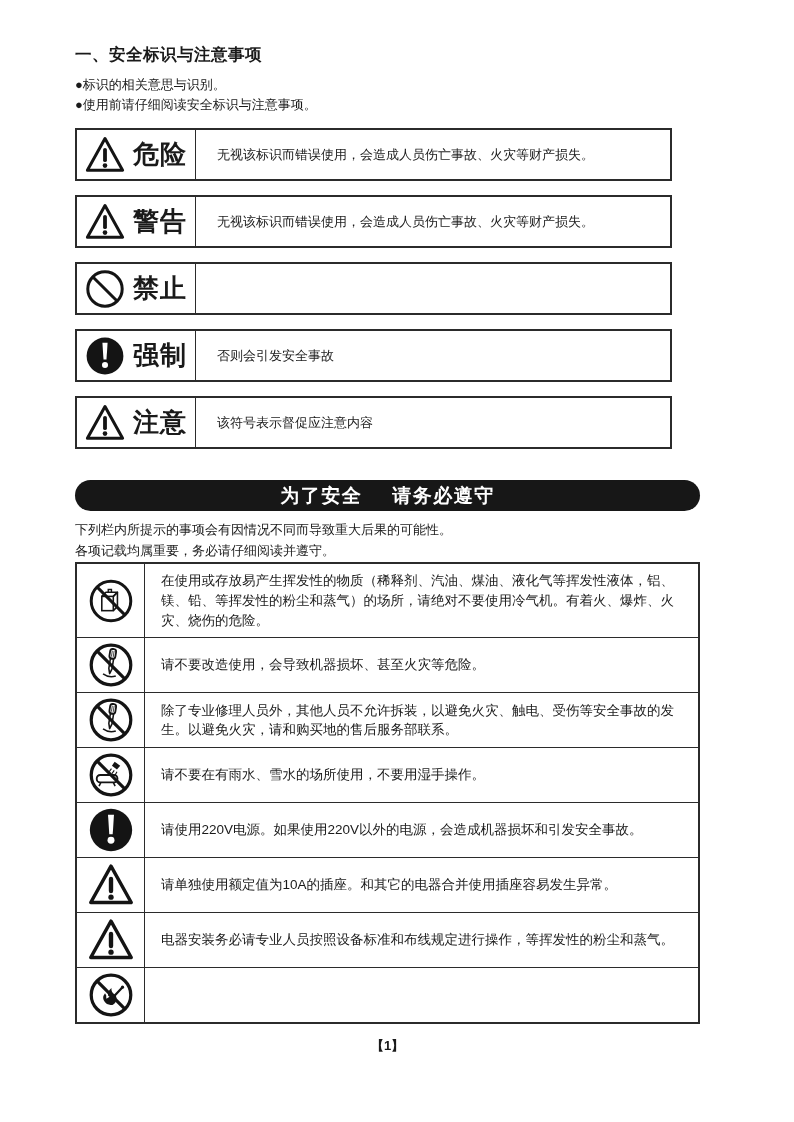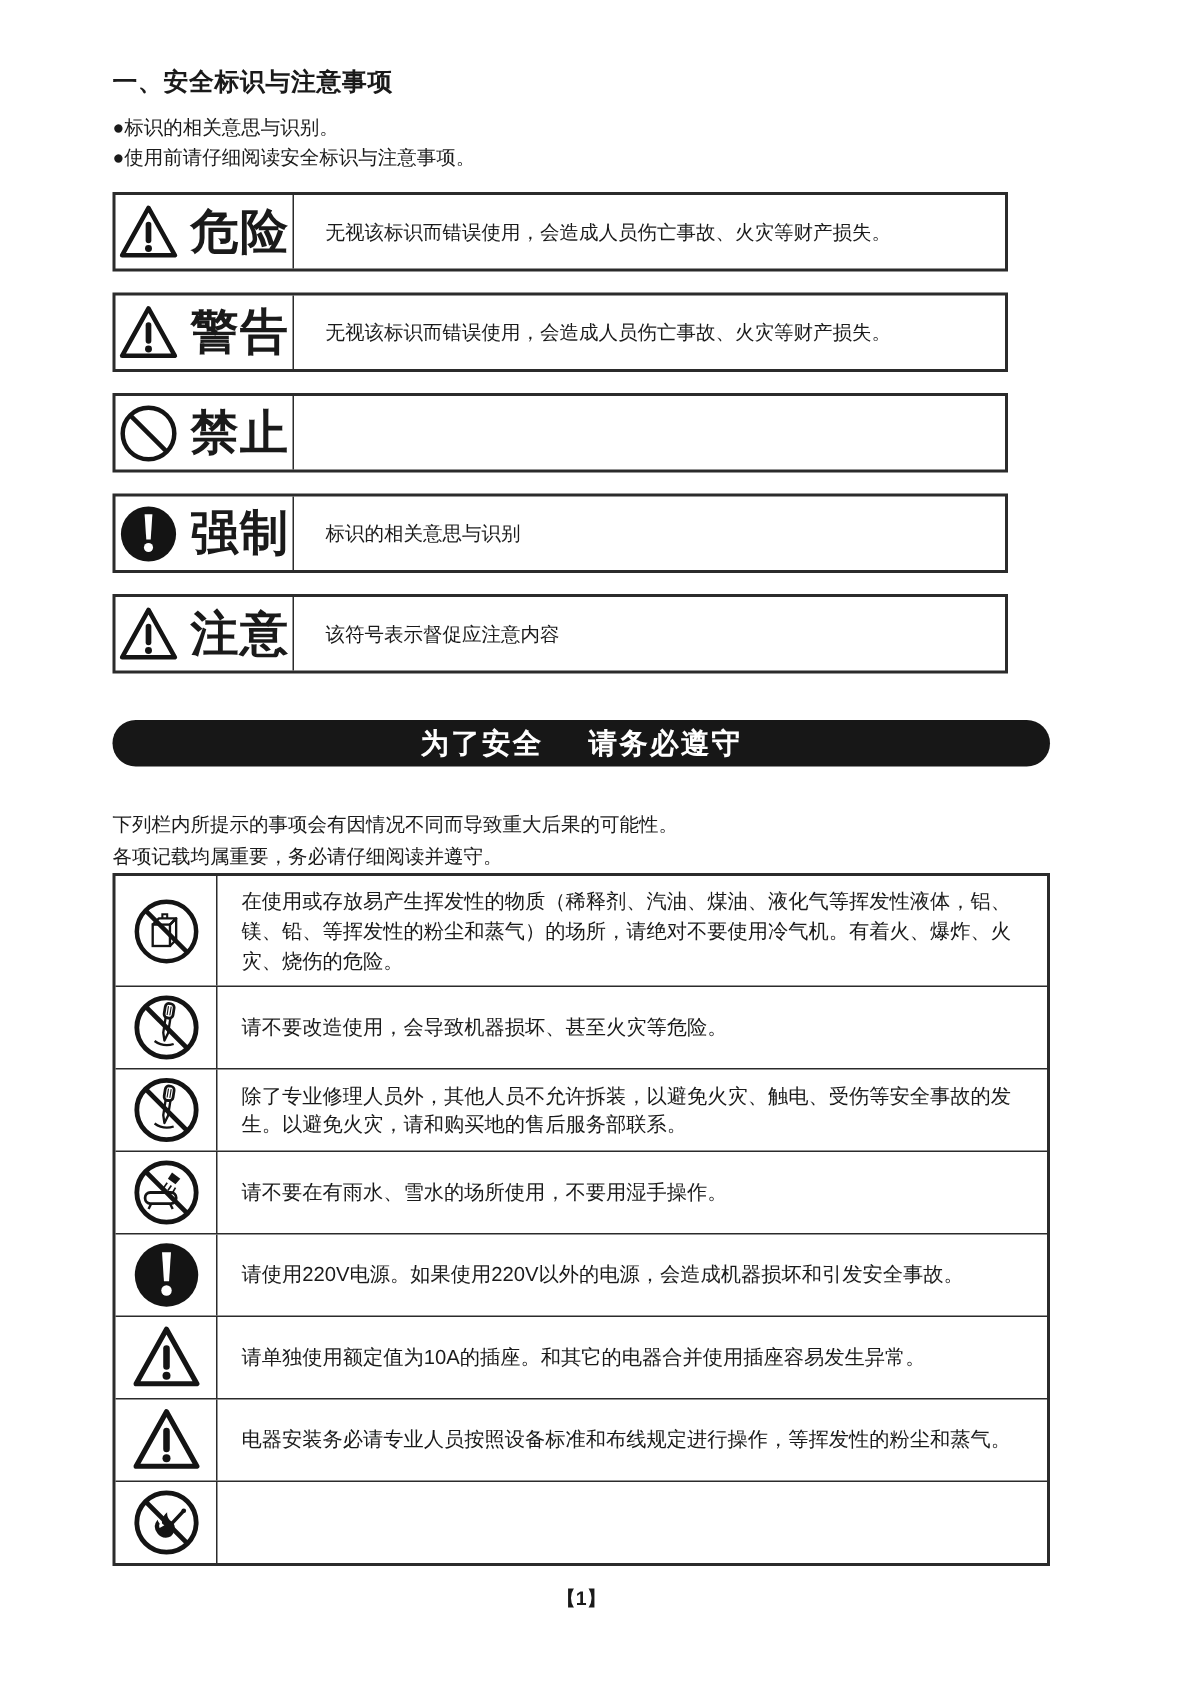--- a/index.html
+++ b/index.html
@@ -10,27 +10,27 @@
     font-family:"Liberation Sans", sans-serif; color:#1a1a1a;
     overflow:hidden;
   }
   .title { font-size:16.5px; font-weight:bold; margin:0 0 9px 0; letter-spacing:0.5px; }
   .bullet { font-size:13px; line-height:1.55; }
 
   .signal-list { margin-top:13px; width:597px; }
   .signal-box { display:flex; border:2px solid #2b2b2b; height:53px; margin-bottom:14px; box-sizing:border-box; background:#fff; }
   .signal-head { flex:0 0 118px; width:118px; border-right:1.5px solid #2b2b2b; display:flex; align-items:center; justify-content:center; gap:8px; }
   .signal-icon { width:40px; height:40px; flex:0 0 40px; }
-  .signal-label { font-size:32px; font-weight:bold; letter-spacing:1px; white-space:nowrap; }
+  .signal-label { font-size:26px; font-weight:bold; letter-spacing:1px; white-space:nowrap; }
   .signal-desc { flex:1; display:flex; align-items:center; padding:0 10px 0 21px; font-size:13px; line-height:1.4; }
 
   .banner { margin-top:31px; height:31px; background:#171717; border-radius:16px; display:flex; align-items:center; justify-content:center; gap:30px; }
   .banner span { color:#ffffff; font-size:19px; font-weight:bold; letter-spacing:1.5px; white-space:nowrap; }
 
-  .intro { margin-top:28px; font-size:13px; line-height:1.62; }
+  .intro { margin-top:8px; font-size:13px; line-height:1.62; }
 
   .safety-table { margin-top:1px; border:2px solid #2b2b2b; }
   .srow { display:flex; border-bottom:1.5px solid #2b2b2b; min-height:54px; box-sizing:border-box; }
   .srow:last-child { border-bottom:none; }
   .icon-cell { flex:0 0 67px; width:67px; border-right:1.5px solid #2b2b2b; display:flex; align-items:center; justify-content:center; padding:4px 0; }
   .icon-cell svg { width:46px; height:46px; }
   .text-cell { flex:1; display:flex; align-items:center; padding:7px 14px 7px 16px; font-size:13.5px; line-height:1.45; }
 
   .page-number { text-align:center; margin-top:13px; font-size:13px; font-weight:bold; }
 
@@ -151,21 +151,21 @@
     </div>
   </div>
 
   <div class="signal-box">
     <div class="signal-head">
       <svg class="signal-icon">
             <use href="#sym-mandatory" xlink:href="#sym-mandatory"></use>
           </svg>
       <span class="signal-label">强制</span>
     </div>
-    <div class="signal-desc">标识的相关意思与识别</div>
+    <div class="signal-desc">否则会引发安全事故</div>
   </div>
 
   <div class="signal-box">
     <div class="signal-head">
       <svg class="signal-icon">
             <use href="#sym-warning-triangle" xlink:href="#sym-warning-triangle"></use>
           </svg>
       <span class="signal-label">注意</span>
     </div>
     <div class="signal-desc">该符号表示督促应注意内容</div>

